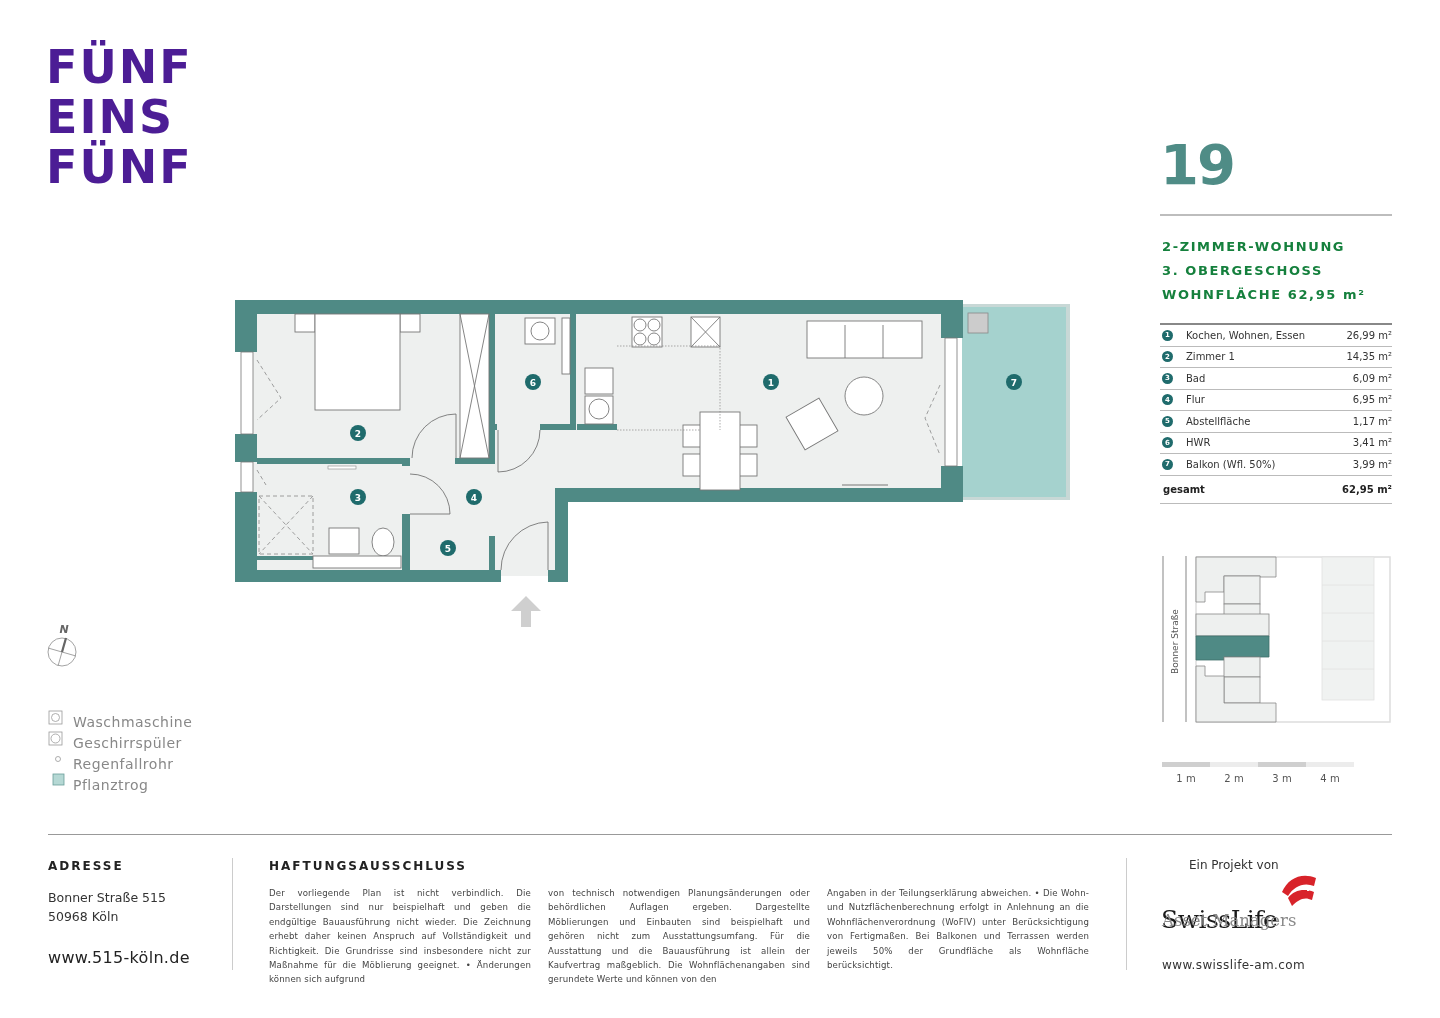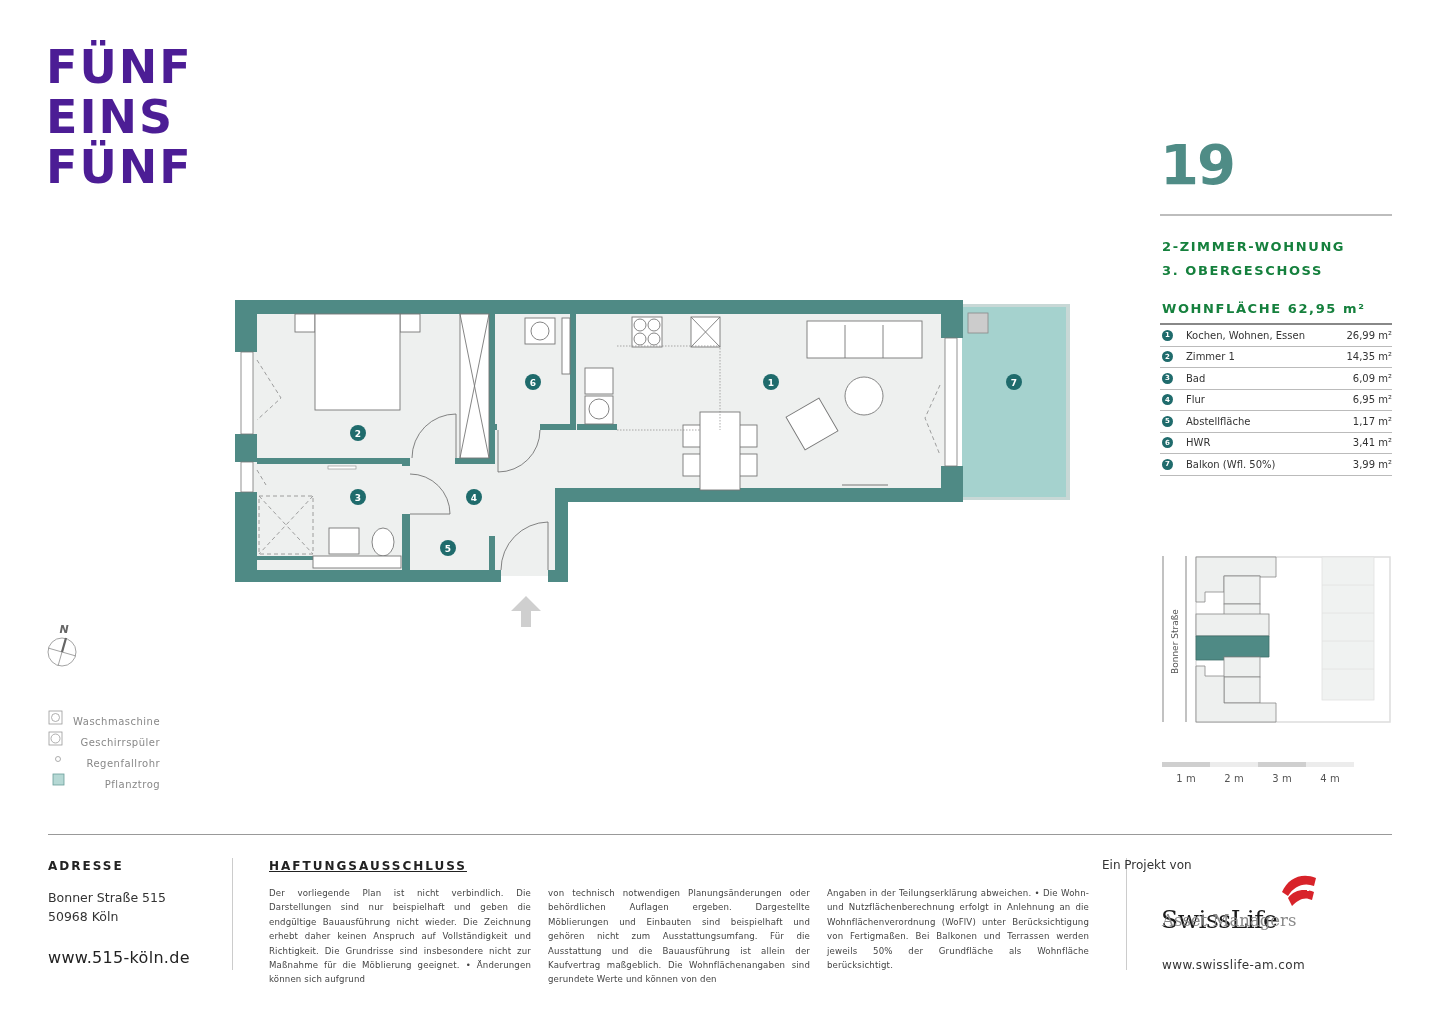--- a/index.html
+++ b/index.html
@@ -17,21 +17,21 @@
   .room-table { left:1160px; top:323px; width:232px; }
   .room-table .top-rule { height:2px; background:#888; }
   .room-row { display:flex; align-items:center; height:21.5px; border-bottom:1px solid #bbb; font-size:10px; color:#333; }
   .room-row .num { width:11px; height:11px; border-radius:50%; background:#1f6b6c; color:#fff; font-size:7px; font-weight:bold; display:flex; align-items:center; justify-content:center; margin-left:2px; }
   .room-row .name { flex:1; margin-left:13px; }
   .room-row .area { text-align:right; }
   .total-row { display:flex; height:28px; align-items:center; font-size:10px; font-weight:bold; padding-left:3px; border-bottom:1px solid #bbb; }
   .total-row .name { flex:1; }
 
   .plan { left:0; top:0; }
-  .legend-item { display:flex; align-items:center; height:21px; font-size:10px; color:#888; letter-spacing:0.5px;justify-content:flex-end; }
+  .legend-item { display:flex; align-items:center; height:21px; font-size:14px; color:#888; letter-spacing:0.5px; }
 
   .footer-rule { left:48px; top:834px; width:1344px; height:1px; background:#999; }
   .vsep { width:1px; background:#ccc; top:858px; height:112px; }
   .f-head { font-size:12px; font-weight:bold; letter-spacing:2px; color:#222; }
   .addr { font-size:12.5px; color:#333; line-height:19px; }
   .web { font-size:16px; color:#222; letter-spacing:0.3px; }
   .disc { font-size:8.6px; line-height:14.4px; color:#444; text-align:justify; width:262px; letter-spacing:0.15px; }
 
   .sl-proj { font-size:12px; color:#333; }
   .sl-name { font-family:"DejaVu Serif", serif; font-size:25px; color:#1a1a1a; letter-spacing:-0.5px;margin-top:25px; }
@@ -50,21 +50,21 @@
 <div class="abs logo">
   <div>FÜNF</div>
   <div>EINS</div>
   <div>FÜNF</div>
 </div>
 
 <div class="abs unit-number">19</div>
 <div class="abs hr" style="left:1160px; top:214px; width:232px;"></div>
 <div class="abs info-line" style="top:239px;">2-ZIMMER-WOHNUNG</div>
 <div class="abs info-line" style="top:263px;">3. OBERGESCHOSS</div>
-<div class="abs info-line" style="top:301px;">WOHNFLÄCHE 62,95 m²</div>
+<div class="abs info-line" style="top:287px;">WOHNFLÄCHE 62,95 m²</div>
 
 <div class="abs room-table">
   <div class="top-rule"></div>
   <div class="room-row">
     <span class="num">1</span>
     <span class="name">Kochen, Wohnen, Essen</span>
     <span class="area">26,99 m²</span>
   </div>
   <div class="room-row">
     <span class="num">2</span>
@@ -88,20 +88,24 @@
   </div>
   <div class="room-row">
     <span class="num">6</span>
     <span class="name">HWR</span>
     <span class="area">3,41 m²</span>
   </div>
   <div class="room-row">
     <span class="num">7</span>
     <span class="name">Balkon (Wfl. 50%)</span>
     <span class="area">3,99 m²</span>
+  </div>
+  <div class="total-row">
+    <span class="name">gesamt</span>
+    <span>62,95 m²</span>
   </div>
 </div>
 
 <svg class="abs plan" width="1440" height="1018">
 
   <rect x="242" y="306" width="710" height="188" fill="#eef0ef"></rect>
   <rect x="242" y="488" width="320" height="88" fill="#eef0ef"></rect>
 
   <rect x="962" y="306" width="106" height="194" fill="#a5d2ce"></rect>
   <rect x="962" y="304" width="108" height="3" fill="#c8d8d6"></rect>
@@ -293,28 +297,28 @@
 <div class="abs footer-rule"></div>
 <div class="abs f-head" style="left:48px; top:859px;">ADRESSE</div>
 <div class="abs addr" style="left:48px; top:888px;">
   <div>Bonner Straße 515</div>
   <div>50968 Köln</div>
 </div>
 <div class="abs web" style="left:48px; top:948px;">www.515-köln.de</div>
 
 <div class="abs vsep" style="left:232px;"></div>
 
-<div class="abs f-head" style="left:269px; top:859px;text-decoration:underline;">HAFTUNGSAUSSCHLUSS</div>
+<div class="abs f-head" style="left:269px; top:859px;">HAFTUNGSAUSSCHLUSS</div>
 <div class="abs disc" style="left:269px; top:886px;">Der vorliegende Plan ist nicht verbindlich. Die Darstellungen sind nur beispielhaft und geben die endgültige Bauausführung nicht wieder. Die Zeichnung erhebt daher keinen Anspruch auf Vollständigkeit und Richtigkeit. Die Grundrisse sind insbesondere nicht zur Maßnahme für die Möblierung geeignet. • Änderungen können sich aufgrund</div>
 <div class="abs disc" style="left:548px; top:886px;">von technisch notwendigen Planungsänderungen oder behördlichen Auflagen ergeben. Dargestellte Möblierungen und Einbauten sind beispielhaft und gehören nicht zum Ausstattungsumfang. Für die Ausstattung und die Bauausführung ist allein der Kaufvertrag maßgeblich. Die Wohnflächenangaben sind gerundete Werte und können von den</div>
 <div class="abs disc" style="left:827px; top:886px;">Angaben in der Teilungserklärung abweichen. • Die Wohn- und Nutzflächenberechnung erfolgt in Anlehnung an die Wohnflächenverordnung (WoFlV) unter Berücksichtigung von Fertigmaßen. Bei Balkonen und Terrassen werden jeweils 50% der Grundfläche als Wohnfläche berücksichtigt.</div>
 
 <div class="abs vsep" style="left:1126px;"></div>
 
-<div class="abs sl-proj" style="left:1102px; top:858px;">Ein Projekt von</div>
+<div class="abs sl-proj" style="left:1189px; top:858px;">Ein Projekt von</div>
 <div class="abs sl-name" style="left:1161px; top:880px;">SwissLife</div>
 <div class="abs sl-sub" style="left:1162px; top:911px;">Asset Managers</div>
 <svg class="abs" style="left:1278px; top:870px;" width="42" height="40">
   <path d="M4 22 C 10 8, 24 2, 38 8 L 36 16 C 26 12, 16 16, 10 26 Z" fill="#d8232a"></path>
   <path d="M10 28 C 16 20, 26 18, 36 22 L 34 30 C 26 26, 20 30, 14 36 Z" fill="#d8232a"></path>
   <rect x="29" y="15" width="2" height="6" fill="#fff"></rect>
     <rect x="27" y="17" width="6" height="2" fill="#fff"></rect>
 </svg>
 <div class="abs sl-url" style="left:1162px; top:958px;">www.swisslife-am.com</div>
 

